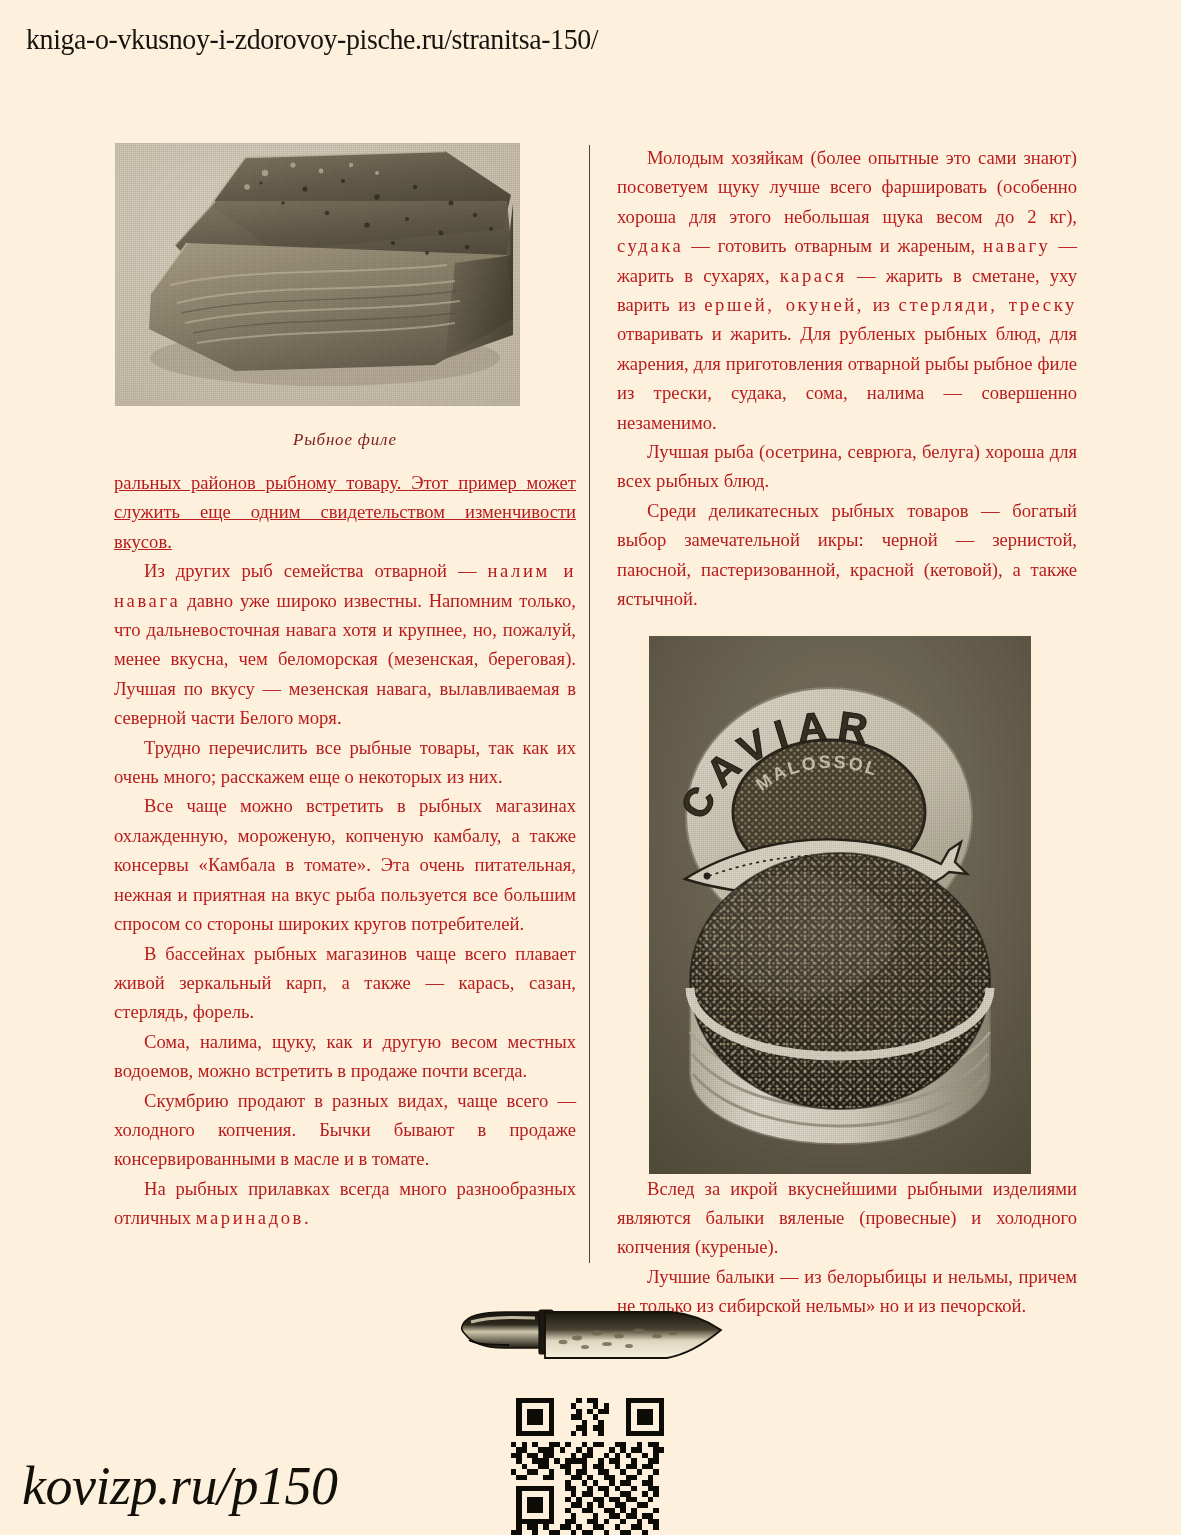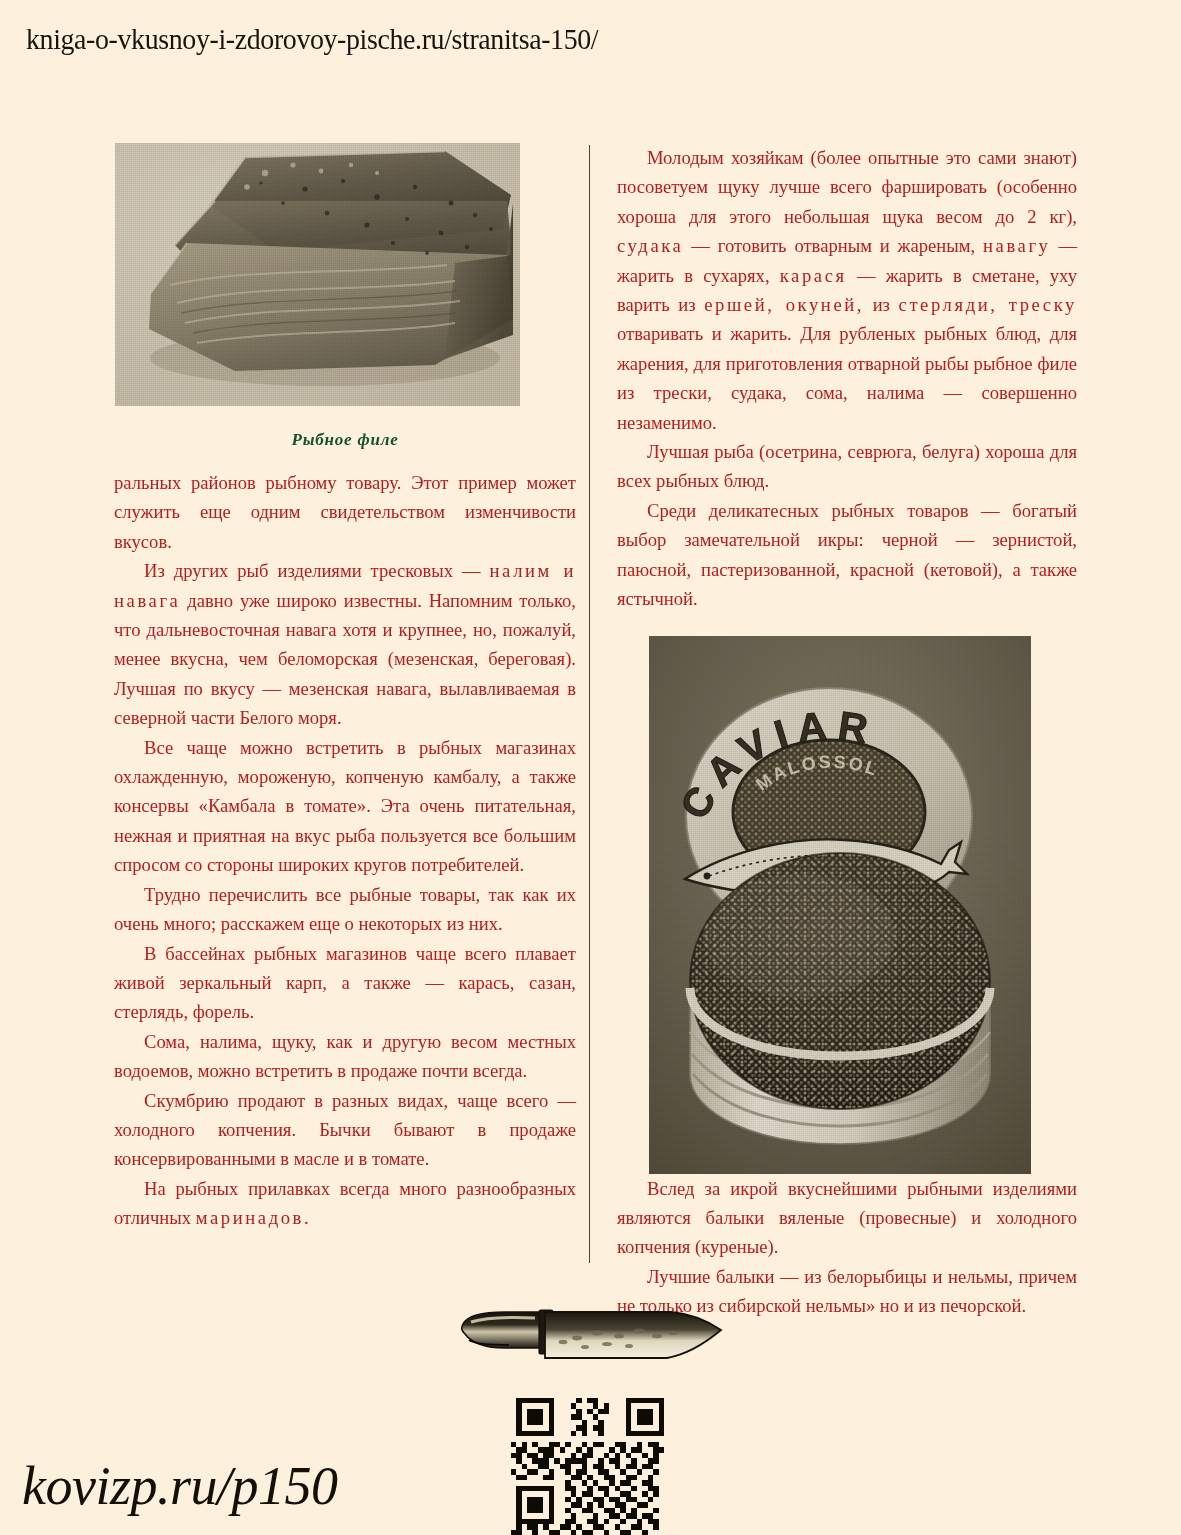--- a/index.html
+++ b/index.html
@@ -65,42 +65,42 @@
   p.para {
     margin: 0;
     font-size: 18.6px;
     line-height: 29.4px;
     text-align: justify;
     text-indent: 30px;
     text-justify: inter-word;
     color: #b91c1c;
     hyphens: none;
   }
-  p.para.cont { text-indent: 0; }
+  p.para.cont { text-indent: 0; text-decoration: underline; }
   .sp {
     letter-spacing: 2.6px;
   }
 
   
   .fig-fillet {
     width: 405px;
     height: 263px;
     margin: 0 0 0 1px;
     position: relative;
     overflow: hidden;
     background: #cfc7b1;
   }
   .fig-caption {
     text-align: center;
     font-size: 17px;
     font-style: italic;
-    font-weight: bold;
+    font-weight: normal;
     letter-spacing: 0.8px;
     margin: 24px 0 18px 0;
-    color: #14532d;
+    color: #7f1d1d;
   }
 
   .fig-caviar {
     width: 382px;
     height: 538px;
     margin: 22px 0 0 32px;
     position: relative;
     overflow: hidden;
     background: #6d6655;
   }
@@ -245,23 +245,23 @@
         <path d="M36,150 L72,100" stroke="#e2ddcb" stroke-width="2" fill="none" opacity="0.65"></path>
       </svg>
       <div class="grain"></div>
       <div class="sepia-tone"></div>
     </div>
 
     <div class="fig-caption">Рыбное филе</div>
 
     <div id="left-text">
         <p class="para cont"><span>ральных районов рыбному товару. Этот пример может служить еще одним свидетельством изменчивости вкусов.</span></p>
-        <p class="para"><span>Из других рыб изделиями тресковых — </span><span class="sp">налим и навага</span><span> давно уже широко известны. Напомним только, что дальневосточная навага хотя и крупнее, но, пожалуй, менее вкусна, чем беломорская (мезенская, береговая). Лучшая по вкусу — мезенская навага, вылавливаемая в северной части Белого моря.</span></p>
+        <p class="para"><span>Из других рыб семейства отварной — </span><span class="sp">налим и навага</span><span> давно уже широко известны. Напомним только, что дальневосточная навага хотя и крупнее, но, пожалуй, менее вкусна, чем беломорская (мезенская, береговая). Лучшая по вкусу — мезенская навага, вылавливаемая в северной части Белого моря.</span></p>
+        <p class="para"><span>Трудно перечислить все рыбные товары, так как их очень много; расскажем еще о некоторых из них.</span></p>
         <p class="para"><span>Все чаще можно встретить в рыбных магазинах охлажденную, мороженую, копченую камбалу, а также консервы «Камбала в томате». Эта очень питательная, нежная и приятная на вкус рыба пользуется все большим спросом со стороны широких кругов потребителей.</span></p>
-        <p class="para"><span>Трудно перечислить все рыбные товары, так как их очень много; расскажем еще о некоторых из них.</span></p>
         <p class="para"><span>В бассейнах рыбных магазинов чаще всего плавает живой зеркальный карп, а также — карась, сазан, стерлядь, форель.</span></p>
         <p class="para"><span>Сома, налима, щуку, как и другую весом местных водоемов, можно встретить в продаже почти всегда.</span></p>
         <p class="para"><span>Скумбрию продают в разных видах, чаще всего — холодного копчения. Бычки бывают в продаже консервированными в масле и в томате.</span></p>
         <p class="para"><span>На рыбных прилавках всегда много разнообразных отличных </span><span class="sp">маринадов</span><span>.</span></p>
       </div>
   </div>
 
   <div class="col-right">
 
     <div id="right-text-top">

